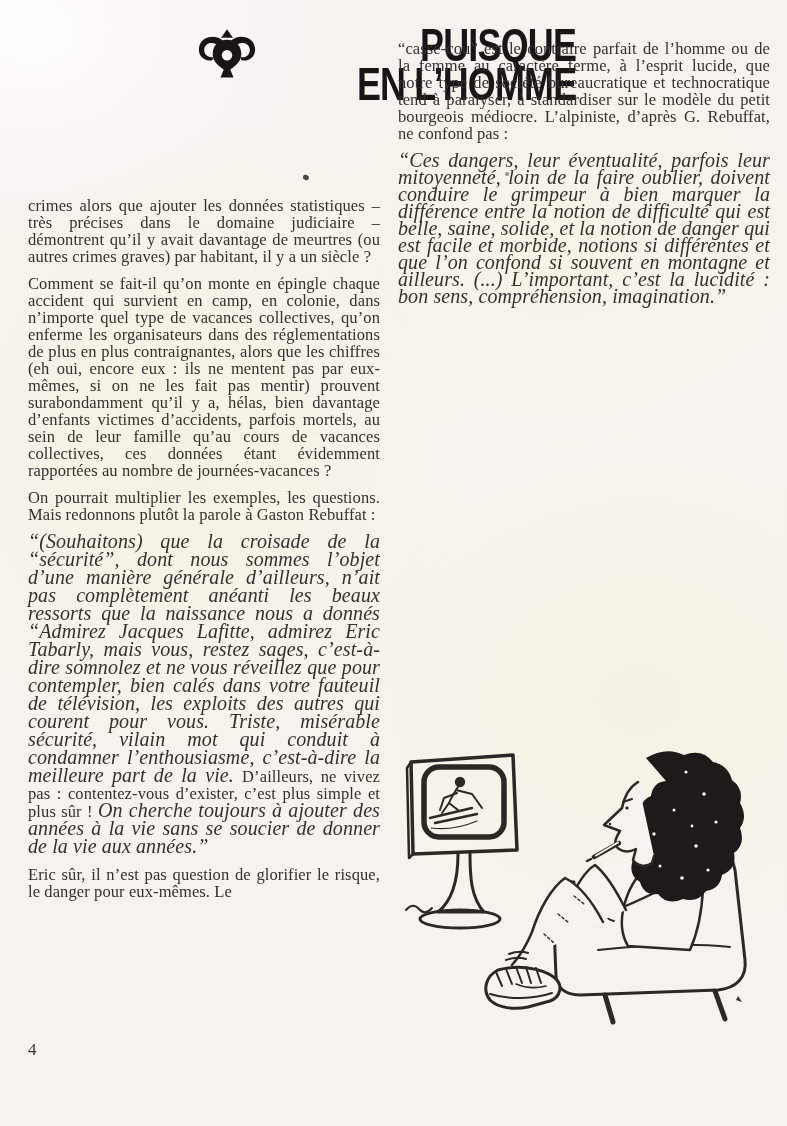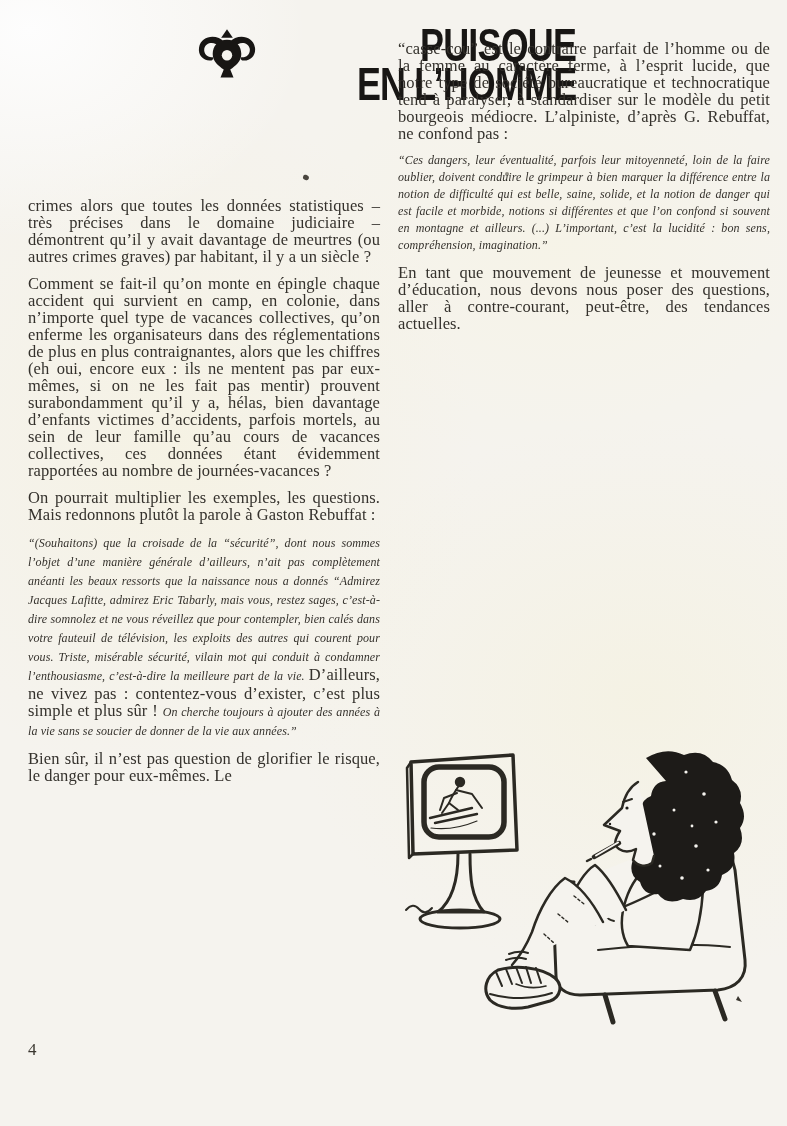--- a/index.html
+++ b/index.html
@@ -41,21 +41,21 @@
     position:absolute;left:303px;top:175px;width:6px;height:5px;
     background:#4a463f;border-radius:40% 60% 50% 50%;
     transform:rotate(20deg);
   }
   
   .col{position:absolute;font-size:16.5px;line-height:17px;text-align:justify;letter-spacing:.1px;}
   .col-left{left:28px;top:197px;width:352px;}
   .col-right{left:398px;top:40px;width:372px;}
   .col p{margin:0 0 10px 0;}
   .col p.gap-before{margin-top:7px;}
-  .italicpara, .iseg{font-style:italic;font-size:12px;}
+  .italicpara, .iseg{font-style:italic;font-size:20px;}
   .rseg{font-style:normal;font-size:16.5px;}
   
   .pageno{
     position:absolute;left:28px;top:1040px;
     font-size:17px;color:#3a362f;
   }
   
   .illus{position:absolute;left:398px;top:738px;width:372px;height:295px;}
   .speck{position:absolute;left:505px;top:172px;width:4px;height:4px;background:#6b675e;border-radius:50%;opacity:.7;}
 </style>
@@ -74,31 +74,30 @@
         <circle cx="50" cy="42" r="8" fill="#f5f3ee"></circle>
       </g>
     </svg>
     <span class="mast-line"><span>PUISQUE</span></span>
     <span class="mast-line"><span>EN L’HOMME</span></span>
   </div>
   <div class="title-dot"></div>
   <div class="speck"></div>
 
   <div class="col col-left">
-    <p>crimes alors que toutes les données statistiques – très précises dans le domaine judiciaire – démontrent qu’il y avait davantage de meurtres (ou autres crimes graves) par habitant, il y a un siècle ?</p>
+    <p>crimes alors que ajouter les données statistiques – très précises dans le domaine judiciaire – démontrent qu’il y avait davantage de meurtres (ou autres crimes graves) par habitant, il y a un siècle ?</p>
     <p>Comment se fait-il qu’on monte en épingle chaque accident qui survient en camp, en colonie, dans n’importe quel type de vacances collectives, qu’on enferme les organisateurs dans des réglementations de plus en plus contraignantes, alors que les chiffres (eh oui, encore eux : ils ne mentent pas par eux-mêmes, si on ne les fait pas mentir) prouvent surabondamment qu’il y a, hélas, bien davantage d’enfants victimes d’accidents, parfois mortels, au sein de leur famille qu’au cours de vacances collectives, ces données étant évidemment rapportées au nombre de journées-vacances ?</p>
     <p class="gap-before">On pourrait multiplier les exemples, les questions. Mais redonnons plutôt la parole à Gaston Rebuffat :</p>
     <p><span class="iseg">“(Souhaitons) que la croisade de la “sécurité”, dont nous sommes l’objet d’une manière générale d’ailleurs, n’ait pas complètement anéanti les beaux ressorts que la naissance nous a donnés “Admirez Jacques Lafitte, admirez Eric Tabarly, mais vous, restez sages, c’est-à-dire somnolez et ne vous réveillez que pour contempler, bien calés dans votre fauteuil de télévision, les exploits des autres qui courent pour vous. Triste, misérable sécurité, vilain mot qui conduit à condamner l’enthousiasme, c’est-à-dire la meilleure part de la vie. </span><span class="rseg">D’ailleurs, ne vivez pas : contentez-vous d’exister, c’est plus simple et plus sûr ! </span><span class="iseg">On cherche toujours à ajouter des années à la vie sans se soucier de donner de la vie aux années.”</span></p>
-    <p>Bien sûr, il n’est pas question de glorifier le risque, le danger pour eux-mêmes. Le</p>
+    <p>Eric sûr, il n’est pas question de glorifier le risque, le danger pour eux-mêmes. Le</p>
   </div>
 
   <div class="col col-right">
     <p>“casse-cou” est le contraire parfait de l’homme ou de la femme au caractère ferme, à l’esprit lucide, que notre type de société bureaucratique et technocratique tend à paralyser, à standardiser sur le modèle du petit bourgeois médiocre. L’alpiniste, d’après G. Rebuffat, ne confond pas :</p>
     <p class="italicpara">“Ces dangers, leur éventualité, parfois leur mitoyenneté, loin de la faire oublier, doivent conduire le grimpeur à bien marquer la différence entre la notion de difficulté qui est belle, saine, solide, et la notion de danger qui est facile et morbide, notions si différentes et que l’on confond si souvent en montagne et ailleurs. (...) L’important, c’est la lucidité : bon sens, compréhension, imagination.”</p>
-    <p>En tant que mouvement de jeunesse et mouvement d’éducation, nous devons nous poser des questions, aller à contre-courant, peut-être, des tendances actuelles.</p>
   </div>
 
   <div class="pageno">4</div>
 
   <svg class="illus" viewBox="0 0 372 295">
     <g fill="none" stroke="#2b2923" stroke-linecap="round" stroke-linejoin="round">
 
       <g>
         <path d="M13,24 L115,17 L119,112 L15,116 Z" stroke-width="3.5"></path>
         <path d="M13,24 L9,30 L11,120 L15,116" stroke-width="2.5"></path>

